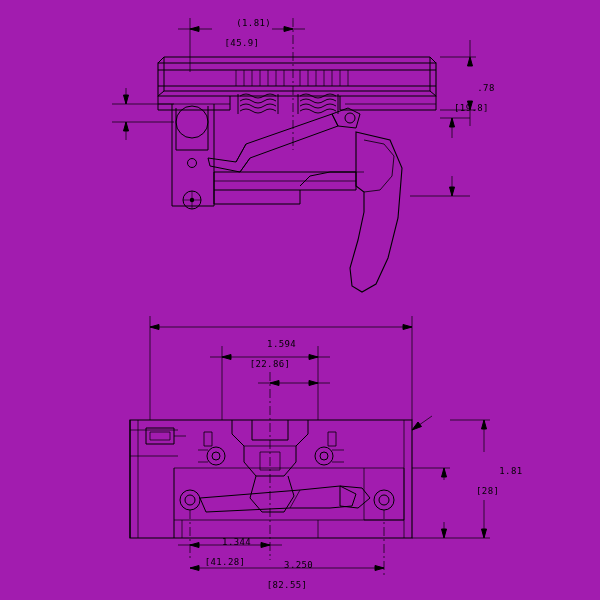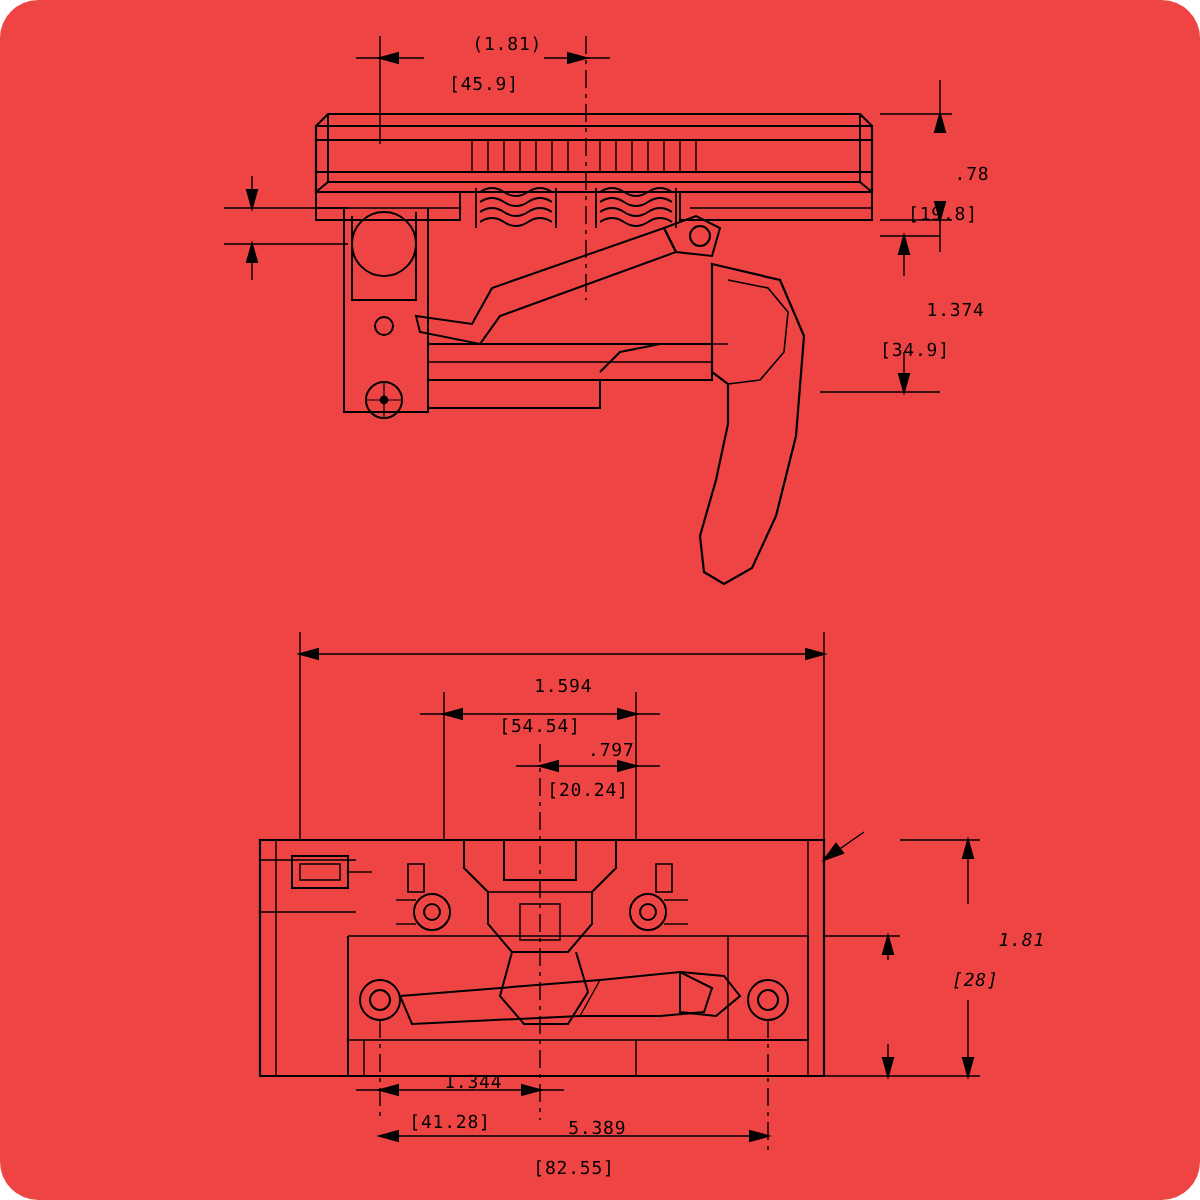--- a/index.html
+++ b/index.html
@@ -11,22 +11,21 @@
     width: 600px;
     height: 600px;
     font-family: "DejaVu Sans Mono", monospace;
     color: #000000;
     overflow: hidden;
   }
   #stage {
     position: relative;
     width: 600px;
     height: 600px;
-    background: #ef4444;
-    border-radius: 19px;
+    background: #a21caf;
   }
   svg.drawing {
     position: absolute;
     left: 0;
     top: 0;
     width: 600px;
     height: 600px;
   }
   .dimtext {
     position: absolute;
@@ -248,47 +247,39 @@
   <div class="dimtext" style="left:207px; top:8px; width:70px;">
     <span>(1.81)</span>
     <span class="l2">[45.9]</span>
   </div>
 
   <div class="dimtext lead" style="left:454px; top:73px; width:52px;">
     <span>.78</span>
     <span class="l2">[19.8]</span>
   </div>
 
-  <div class="dimtext lead" style="left:440px; top:141px; width:60px;">
-    <span>1.374</span>
-    <span class="l2">[34.9]</span>
-  </div>
 
 
 
   <div class="dimtext" style="left:235px; top:329px; width:70px;">
     <span>1.594</span>
-    <span class="l2">[54.54]</span>
-  </div>
-
-  <div class="dimtext" style="left:259px; top:361px; width:70px;">
-    <span>.797</span>
-    <span class="l2">[20.24]</span>
-  </div>
-
-
-
-  <div class="dimtext lead" style="left:476px; top:456px; width:44px;font-style:italic;">
+    <span class="l2">[22.86]</span>
+  </div>
+
+
+
+
+  <div class="dimtext lead" style="left:476px; top:456px; width:44px;">
     <span>1.81</span>
     <span class="l2">[28]</span>
   </div>
 
   <div class="dimtext" style="left:190px; top:527px; width:70px;">
     <span>1.344</span>
     <span class="l2">[41.28]</span>
   </div>
 
   <div class="dimtext" style="left:252px; top:550px; width:70px;">
-    <span>5.389</span>
+    <span>3.250</span>
     <span class="l2">[82.55]</span>
   </div>
 
 </div>
 
 </body></html>

